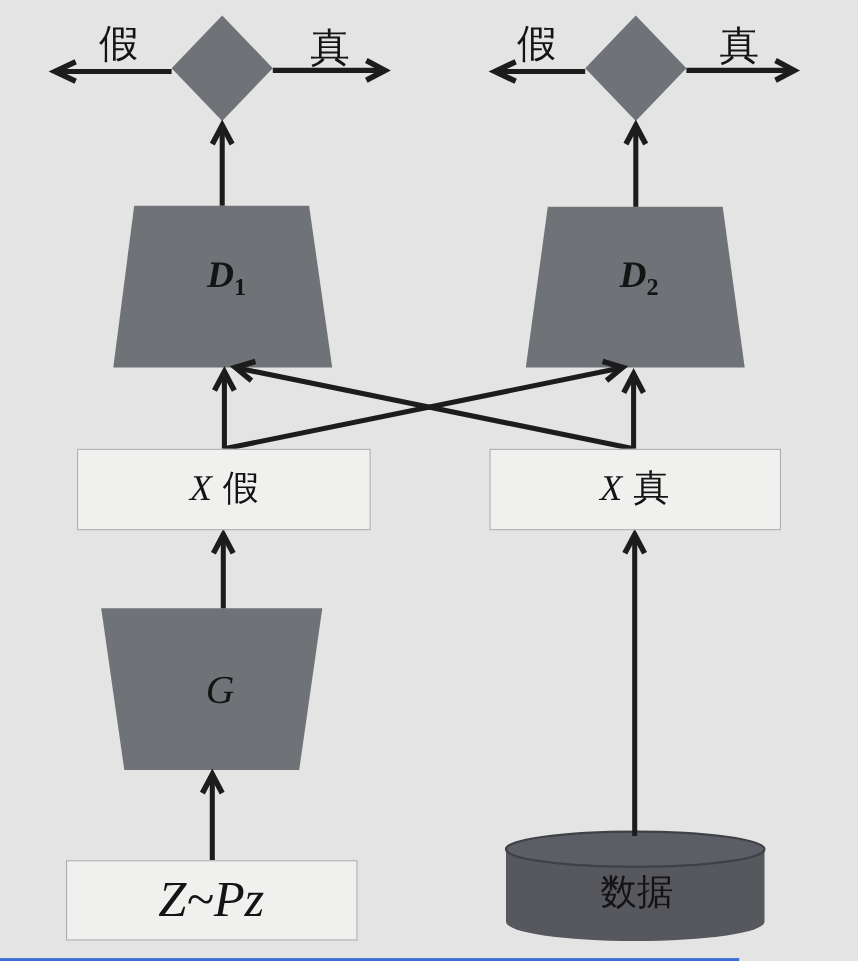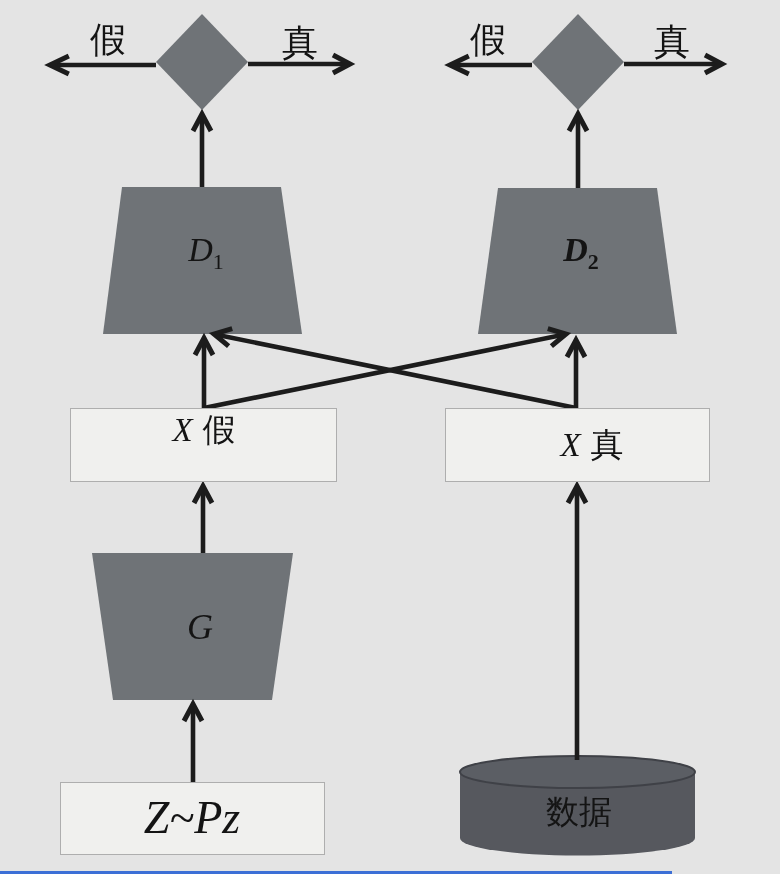--- a/index.html
+++ b/index.html
@@ -113,28 +113,28 @@
 
   <div class="iobox" style="left:70px;top:408px;width:267px;height:74px;"></div>
   <div class="iobox" style="left:445px;top:408px;width:265px;height:74px;"></div>
   <div class="iobox" style="left:60px;top:782px;width:265px;height:73px;"></div>
 
   <div class="lbl cn" style="left:108px;top:40px;">假</div>
   <div class="lbl cn" style="left:300px;top:43px;">真</div>
   <div class="lbl cn" style="left:488px;top:40px;">假</div>
   <div class="lbl cn" style="left:672px;top:42px;">真</div>
 
-  <div class="lbl node-lbl" style="left:206px;top:253px;"><span>D</span><sub>1</sub></div>
+  <div class="lbl node-lbl" style="left:206px;top:253px;font-weight:bold;"><span>D</span><sub>1</sub></div>
 
   <div class="lbl node-lbl" style="left:581px;top:253px;font-weight:bold;"><span>D</span><sub>2</sub></div>
 
   <div class="lbl node-lbl" style="left:200px;top:627px;font-size:36px;">G</div>
 
-  <div class="lbl mix" style="left:204px;top:430px;"><span class="var">X</span><span class="tag">假</span></div>
+  <div class="lbl mix" style="left:204px;top:445px;"><span class="var">X</span><span class="tag">假</span></div>
 
-  <div class="lbl mix" style="left:592px;top:445px;"><span class="var">X</span><span class="tag">真</span></div>
+  <div class="lbl mix" style="left:577px;top:445px;"><span class="var">X</span><span class="tag">真</span></div>
 
   <div class="lbl z-lbl" style="left:192px;top:818px;">Z~Pz</div>
 
   <div class="lbl data-lbl" style="left:579px;top:812px;">数据</div>
 
   <div class="progress"></div>
 </div>
 
 </body></html>

